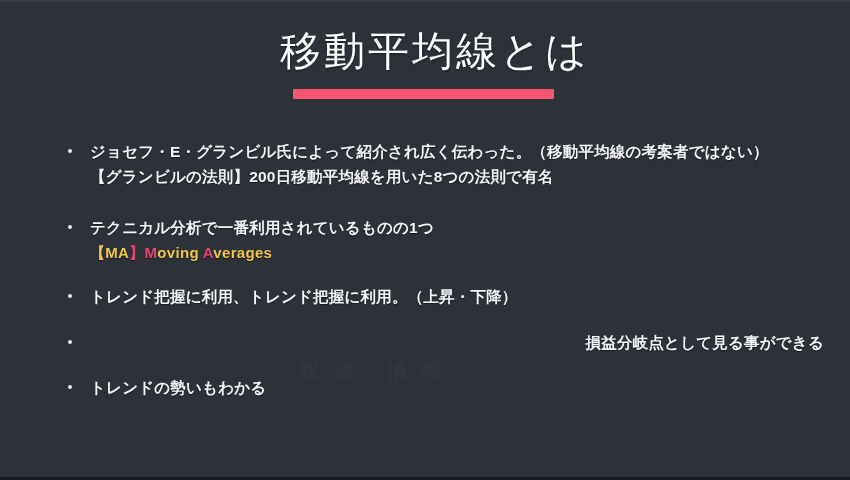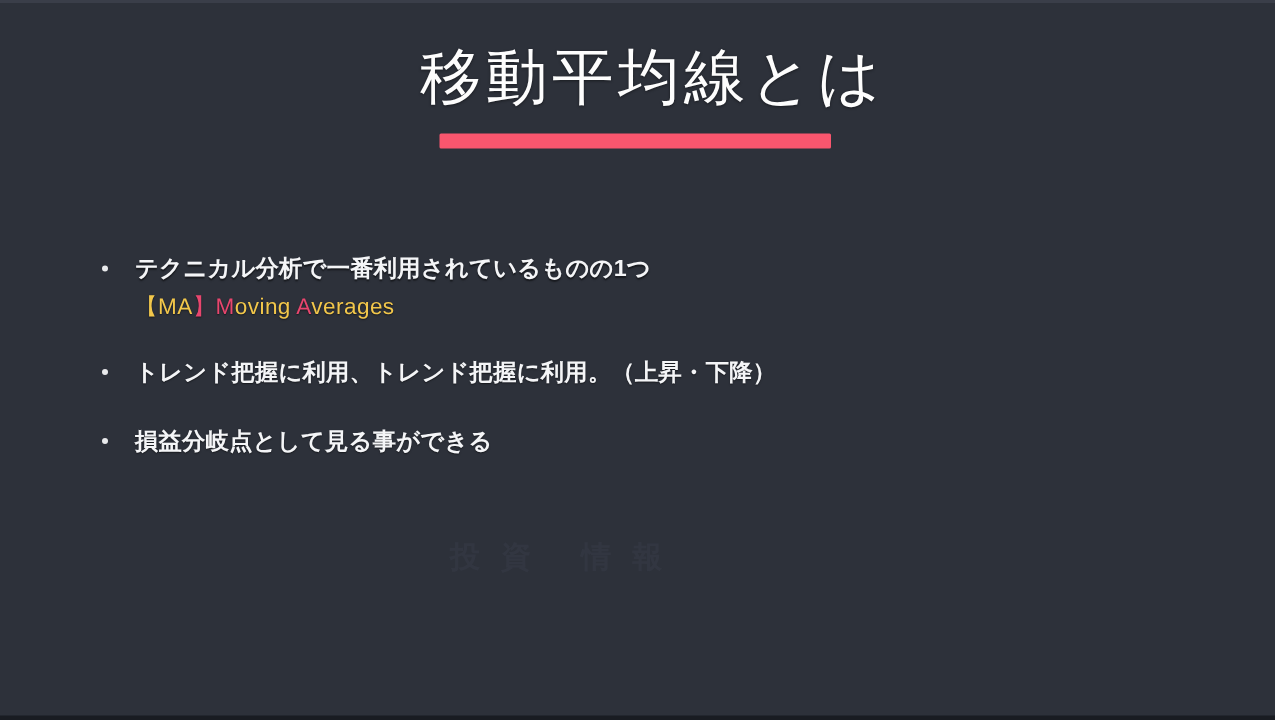--- a/index.html
+++ b/index.html
@@ -100,34 +100,34 @@
   }
   .line.sub {
     margin-top: 1px;
   }
 
   
   .ma-line {
     display: block;
     margin-top: 2px;
     font-size: 15px;
-    font-weight: normal;
+    font-weight: bold;
     letter-spacing: 0.3px;
     line-height: 1.5;
     white-space: nowrap;
     text-shadow: 0 1px 1px rgba(0,0,0,0.5);
   }
   .ma-gold  { color: #f2c74b; }
   .ma-pink  { color: #e8466e; }
 
   
   .b1 { margin-bottom: 22px; }
   .b2 { margin-bottom: 21px; margin-top: 28px; }
   .b3 { margin-bottom: 22px; }
-  .b4 { margin-bottom: 22px; }
+  .b4 { margin-bottom: 22px; text-align: right; }
   .b5 { margin-bottom: 0; }
 
   
   .watermark {
     position: absolute;
     left: 300px;
     top: 358px;
     width: 240px;
     height: 26px;
     color: #343843;
@@ -146,39 +146,48 @@
 
   <div class="top-edge"></div>
 
   <div class="title-block">
     <span class="slide-title">移動平均線とは</span>
   </div>
   <div class="title-rule"></div>
 
   <div class="bullets">
 
+    <div class="bullet b1">
+      <span class="dot"></span>
+      <span class="line">ジョセフ・E・グランビル氏によって紹介され広く伝わった。（移動平均線の考案者ではない）</span>
+      <span class="line sub">【グランビルの法則】200日移動平均線を用いた8つの法則で有名</span>
+    </div>
 
     <div class="bullet b2">
       <span class="dot"></span>
       <span class="line">テクニカル分析で一番利用されているものの1つ</span>
       <span class="ma-line">
         <span class="ma-gold">【</span><span class="ma-gold">MA</span><span class="ma-pink">】</span><span class="ma-pink">M</span><span class="ma-gold">oving</span><span class="ma-gold"> </span><span class="ma-pink">A</span><span class="ma-gold">verages</span>
       </span>
     </div>
 
     <div class="bullet b3">
       <span class="dot"></span>
       <span class="line">トレンド把握に利用、トレンド把握に利用。（上昇・下降）</span>
     </div>
 
     <div class="bullet b4">
       <span class="dot"></span>
       <span class="line">損益分岐点として見る事ができる</span>
     </div>
 
+    <div class="bullet b5">
+      <span class="dot"></span>
+      <span class="line">トレンドの勢いもわかる</span>
+    </div>
 
   </div>
 
   <div class="watermark">投資 情報</div>
 
   <div class="bottom-edge"></div>
 
 </div>
 
 </body></html>

